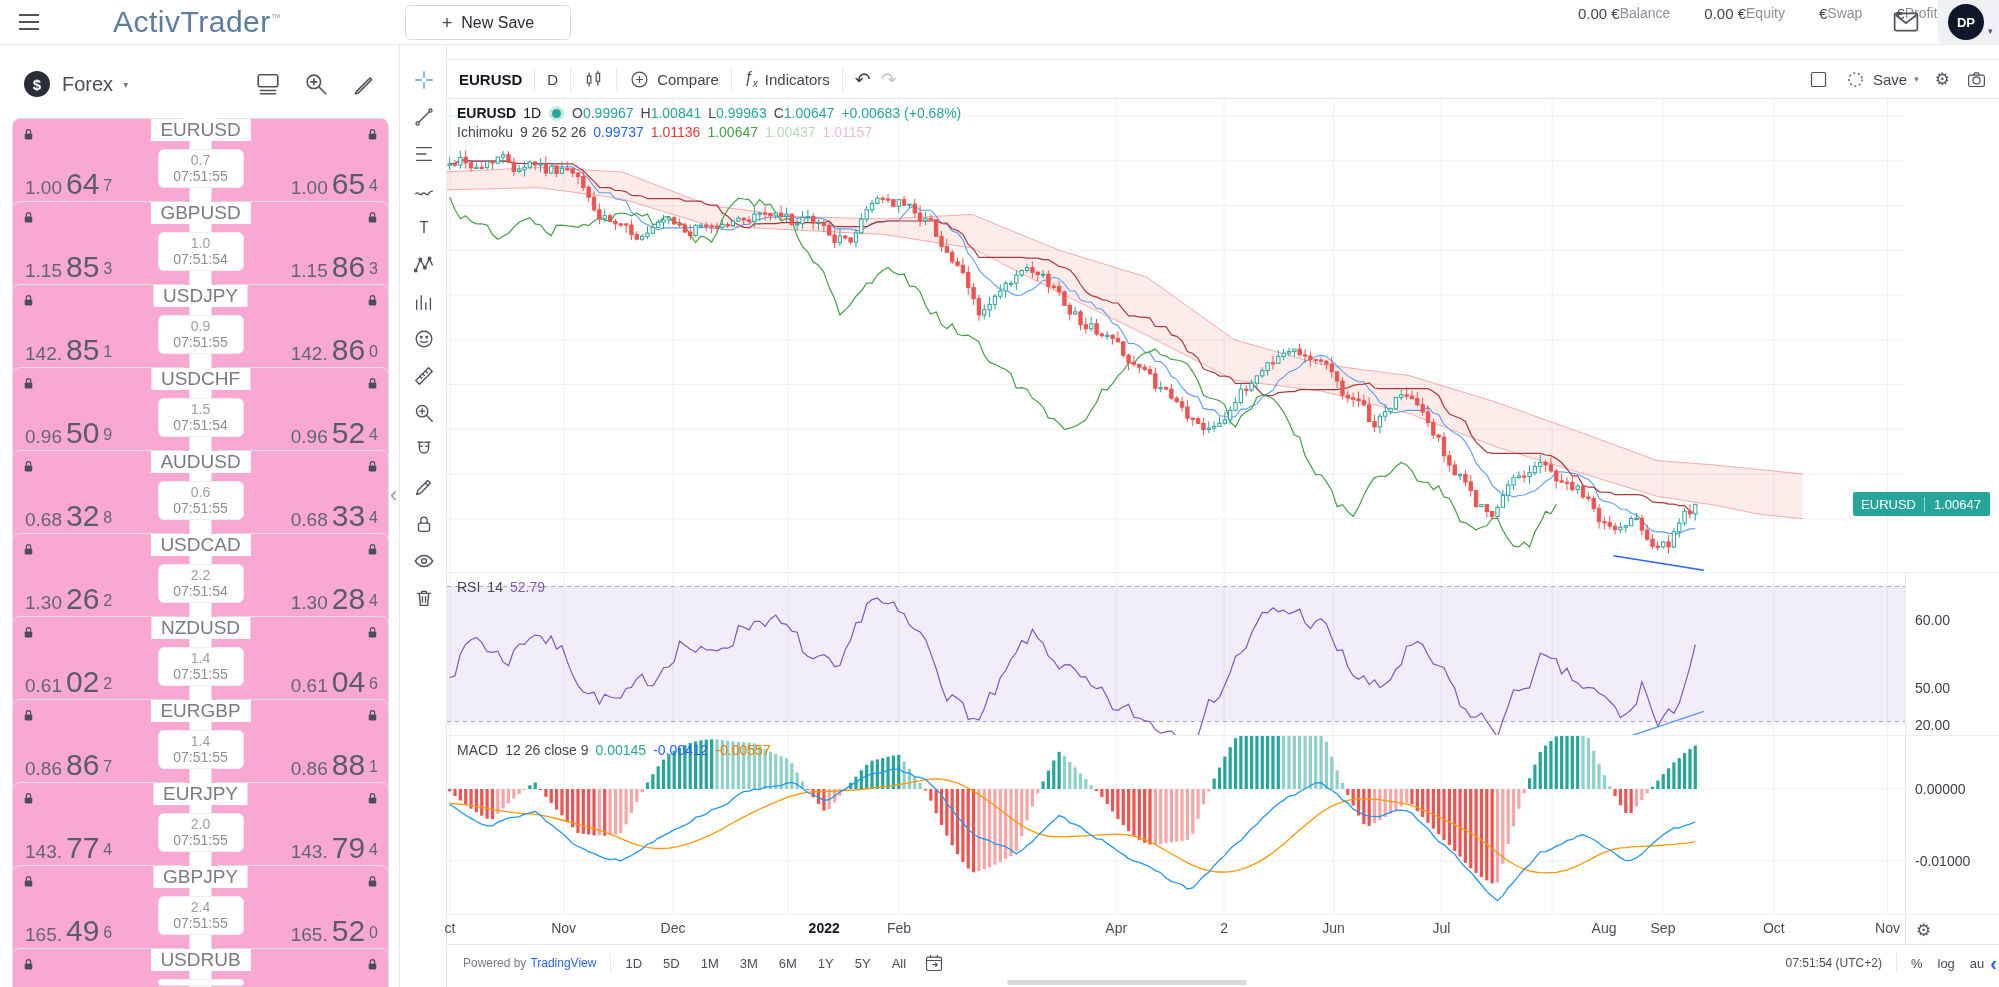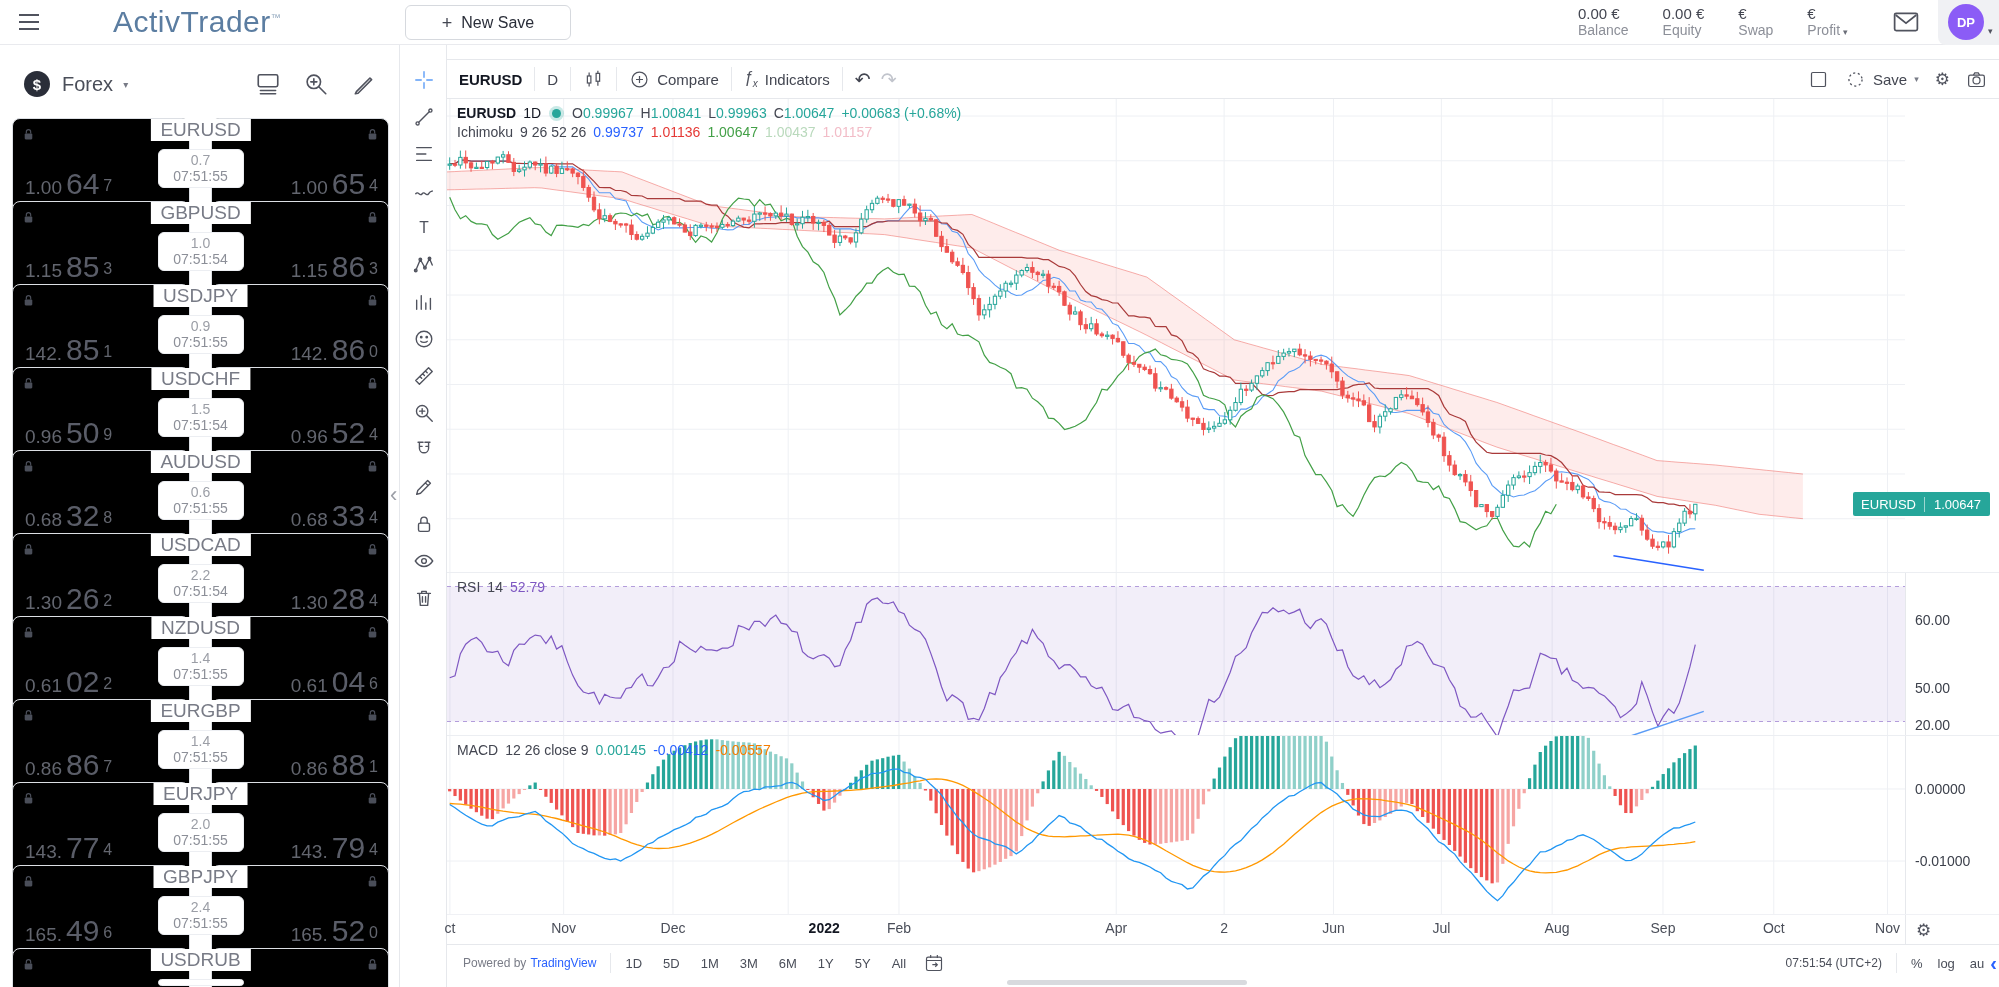--- a/index.html
+++ b/index.html
@@ -11,45 +11,45 @@
   .header { position:absolute; left:0; top:0; width:1999px; height:45px; background:#fff;
     border-bottom:1px solid #e9eaee; z-index:40; }
   .hamburger { position:absolute; left:18px; top:13px; width:22px; height:18px; cursor:pointer; color:#50535e; }
   .logo { position:absolute; left:113px; top:5px; font-size:30px; color:#5b7da1; letter-spacing:.5px; font-weight:400; }
   .logo sup { font-size:10px; color:#8fa6bd; }
   .new-order { position:absolute; left:405px; top:5px; width:166px; height:35px; background:#fff;
     border:1px solid #d6d9de; border-radius:6px; font-size:16px; color:#2a2e39; cursor:pointer;
     display:flex; align-items:center; justify-content:center; gap:9px; }
   .new-order .plus { font-size:18px; color:#434651; line-height:1; }
   .acct { position:absolute; left:1578px; top:5px; display:flex; gap:34px; }
-  .acct-item { display:flex; flex-direction:column; line-height:17px; }
+  .acct-item { display:flex; flex-direction:row; line-height:17px; }
   .acct-val { font-size:15px; color:#434651; }
   .acct-lbl { font-size:14px; color:#8c8f98; white-space:nowrap; }
   .acct-caret { font-size:9px; color:#6a6d78; margin-left:3px; }
   .mail { position:absolute; left:1893px; top:11px; width:26px; height:22px; color:#50535e; cursor:pointer; }
   .avatar-wrap { position:absolute; left:1938px; top:0; width:61px; height:45px; background:#f0f1f4;
     border-radius:0 0 0 8px; cursor:pointer; }
   .avatar { position:absolute; left:10px; top:4px; width:36px; height:36px; border-radius:50%;
-    background:#8b5cf6; color:#fff; font-size:13px; font-weight:bold; display:flex; align-items:center; justify-content:center; }
+    background:#0f172a; color:#fff; font-size:13px; font-weight:bold; display:flex; align-items:center; justify-content:center; }
   .avatar-caret { position:absolute; left:50px; top:26px; font-size:9px; color:#50535e; }
 
   
   .sidebar { position:absolute; left:0; top:45px; width:400px; bottom:0; background:#fff;
     border-right:1px solid #e6e8ec; overflow:hidden; z-index:30; }
   .group-row { height:50px; margin-top:14px; display:flex; align-items:center; padding:0 22px 0 24px; }
   .dollar-circle { width:26px; height:26px; border-radius:50%; background:#2a2e39; color:#fff; font-size:15px;
     font-weight:bold; display:flex; align-items:center; justify-content:center; }
   .group-name { font-size:20px; color:#4a4e59; margin-left:12px; }
   .group-caret { font-size:10px; color:#787b86; margin-left:10px; }
   .group-icons { margin-left:auto; display:flex; gap:22px; color:#50535e; }
   .group-icons .gi { width:26px; height:26px; cursor:pointer; }
   .tiles { padding-top:9px; }
   .tile { position:relative; height:78px; margin:0 10px 5px 12px; }
   .qbox { position:absolute; top:0; height:96px; width:178px; border:1px solid #dcdfe4; border-radius:8px;
-    background:#000000; cursor:pointer;text-align:right; }
+    background:#f9a8d4; cursor:pointer;text-align:right; }
   .qbox.bid { left:0; } .qbox.ask { right:0; }
   .lock { position:absolute; top:8px; width:13px; height:15px; color:#4a4e59; cursor:pointer; }
   .qbox.bid .lock { left:9px; } .qbox.ask .lock { right:9px; }
   .sym { position:absolute; top:1px; left:50%; transform:translateX(-50%); background:#fff; padding:0 10px;
     font-size:19px; color:#787b86; z-index:2; white-space:nowrap; }
   .spread-box { position:absolute; left:50%; top:31px; transform:translateX(-50%); background:#fff;
     border:1px solid #eceef2; border-radius:6px; padding:2px 10px 3px; text-align:center; z-index:3; min-width:86px; }
   .spread { font-size:14px; color:#9b9ea6; line-height:16px; }
   .time { font-size:14px; color:#8c8f98; line-height:16px; white-space:nowrap; }
   .qprice { position:absolute; bottom:12px; white-space:nowrap; color:#63666f; display:flex; align-items:baseline; }
@@ -1535,21 +1535,21 @@
       <div class="ta-plot" id="ta-plot">
           <div class="ta-label" style="left: 2.916px;">ct</div>
           <div class="ta-label" style="left: 116.64px;">Nov</div>
           <div class="ta-label" style="left: 225.99px;">Dec</div>
           <div class="ta-label bold" style="left: 341.172px; margin-left: 36px;">2022</div>
           <div class="ta-label" style="left: 451.98px;">Feb</div>
           <div class="ta-label" style="left: 669.222px;">Apr</div>
           <div class="ta-label" style="left: 777.114px;">2</div>
           <div class="ta-label" style="left: 886.464px;">Jun</div>
           <div class="ta-label" style="left: 994.356px;">Jul</div>
-          <div class="ta-label" style="left: 1110px; text-align: center;">Aug</div>
+          <div class="ta-label" style="left: 1157px; text-align: center;">Aug</div>
           <div class="ta-label" style="left: 1215.97px;">Sep</div>
           <div class="ta-label" style="left: 1326.78px;">Oct</div>
           <div class="ta-label" style="left: 1440.5px;">Nov</div>
         </div>
       <div class="ta-corner">
           <span class="gear-glyph">⚙</span>
         </div>
     </div>
 
     <div class="chart-footer">

